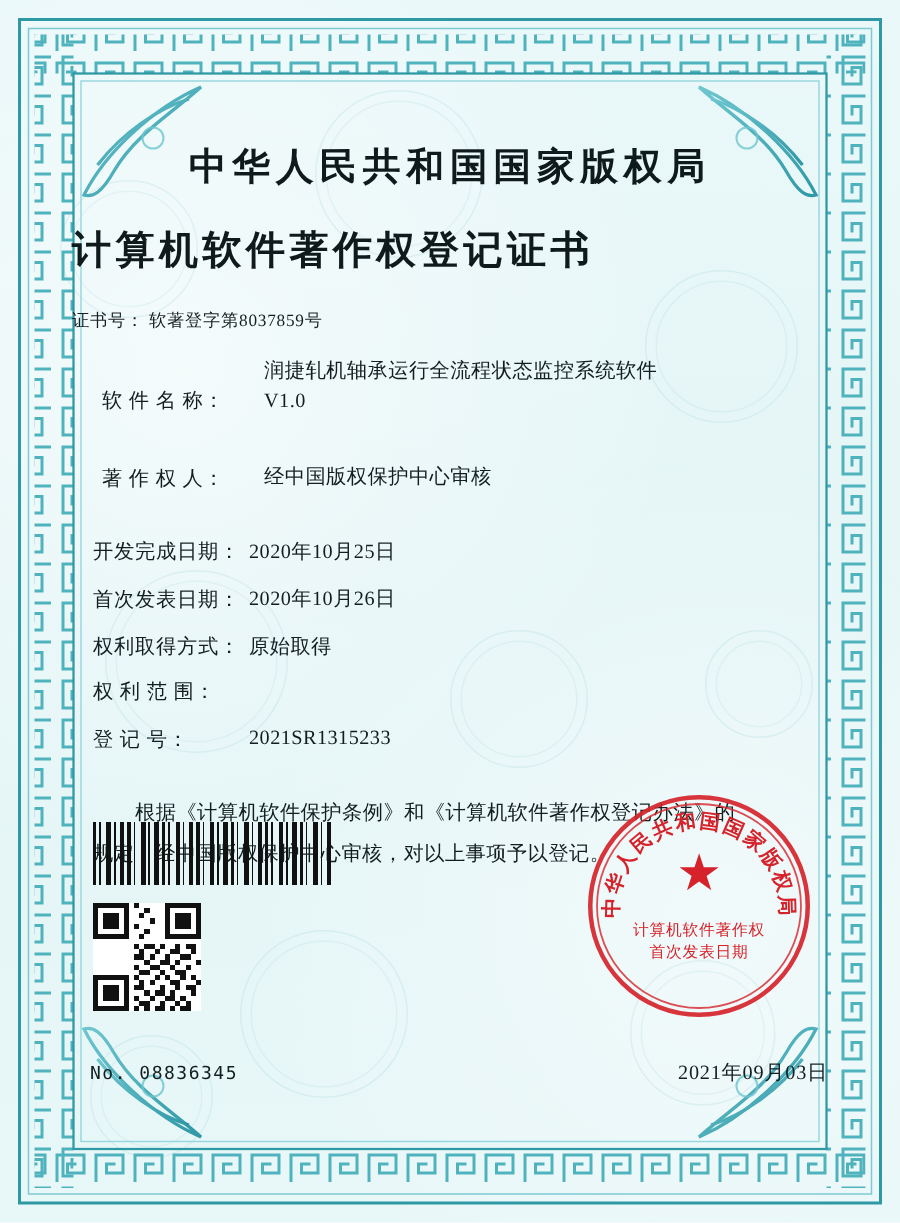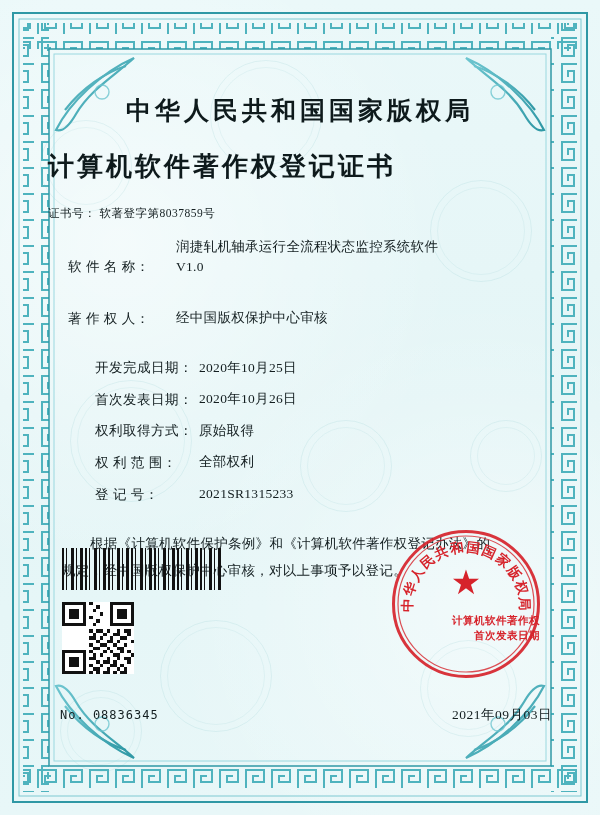--- a/index.html
+++ b/index.html
@@ -119,21 +119,21 @@
     font-size: 13.5px;
     color: #131e20;
     line-height: 1.45;
     letter-spacing: 0.3px;
   }
 
   .gap-lg { height: 26px; }
 
   .dates-block {
     margin-top: 30px;
-    margin-left: 47px;
+    padding-left: 14px;
   }
   .dates-block .field-row { margin-bottom: 12px; }
   .dates-block .field-label { width: 104px; flex: 0 0 104px; }
 
   .statement {
     margin-top: 26px;
     padding-left: 14px;
     padding-right: 21px;
     font-size: 13.5px;
     line-height: 2.0;
@@ -210,26 +210,26 @@
     transform: translate(-50%, -50%);
     color: #d6232b;
     font-size: 34px;
     line-height: 1;
   }
   .seal-text-bottom {
     position: absolute;
     left: 0;
     right: 0;
     top: 56%;
-    text-align: right;
+    text-align: center;
     color: #d6232b;
     font-size: 10.5px;
     line-height: 1.45;
     letter-spacing: 0.5px;
-    font-weight: bold;
+    font-weight: normal;
   }
 </style>
 </head>
 <body>
 
 <div class="certificate">
 
   <div class="paper-tint"></div>
 
   <div class="watermarks">
@@ -319,21 +319,20 @@
       <div class="field-row">
         <div class="field-label">首次发表日期：</div>
         <div class="field-value">2020年10月26日</div>
       </div>
       <div class="field-row">
         <div class="field-label">权利取得方式：</div>
         <div class="field-value">原始取得</div>
       </div>
       <div class="field-row">
         <div class="field-label">权 利 范 围：</div>
-        <div class="field-value">全部权利</div>
       </div>
       <div class="field-row">
         <div class="field-label">登 记 号：</div>
         <div class="field-value">2021SR1315233</div>
       </div>
     </div>
 
     <div class="statement">
       <div><span class="indent"></span><span>根据《计算机软件保护条例》和《计算机软件著作权登记办法》的</span></div>
       <div>规定，经中国版权保护中心审核，对以上事项予以登记。</div>

